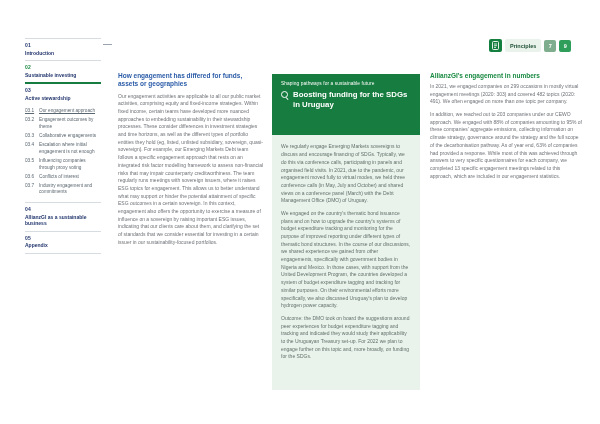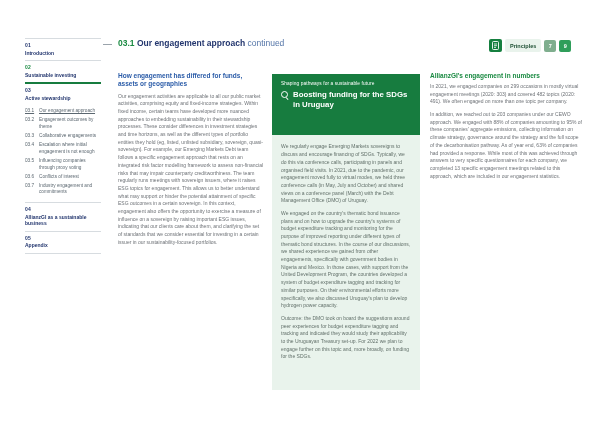--- a/index.html
+++ b/index.html
@@ -119,25 +119,20 @@
     <div class="rule"></div>
 
     <div class="sec">
       <span class="num">05</span>
       <span class="lbl">Appendix</span>
     </div>
     <div class="rule"></div>
   </nav>
 
   <div class="hdr-dash"></div>
-  <h1 class="page-title">
-    <span class="no">03.1</span>
-    <span class="tt">Our engagement approach</span>
-    <span class="ct">continued</span>
-  </h1>
 
   <div class="badges">
     <span class="badge-icon">
       <svg width="8" height="9" viewBox="0 0 8 9" aria-hidden="true">
         <rect x="0.5" y="0.5" width="6" height="8" rx="1" fill="none" stroke="#ffffff" stroke-width="0.9"></rect>
         <line x1="2" y1="3" x2="5" y2="3" stroke="#ffffff" stroke-width="0.8"></line>
         <line x1="2" y1="4.7" x2="5" y2="4.7" stroke="#ffffff" stroke-width="0.8"></line>
         <line x1="2" y1="6.4" x2="4" y2="6.4" stroke="#ffffff" stroke-width="0.8"></line>
       </svg>
     </span>

